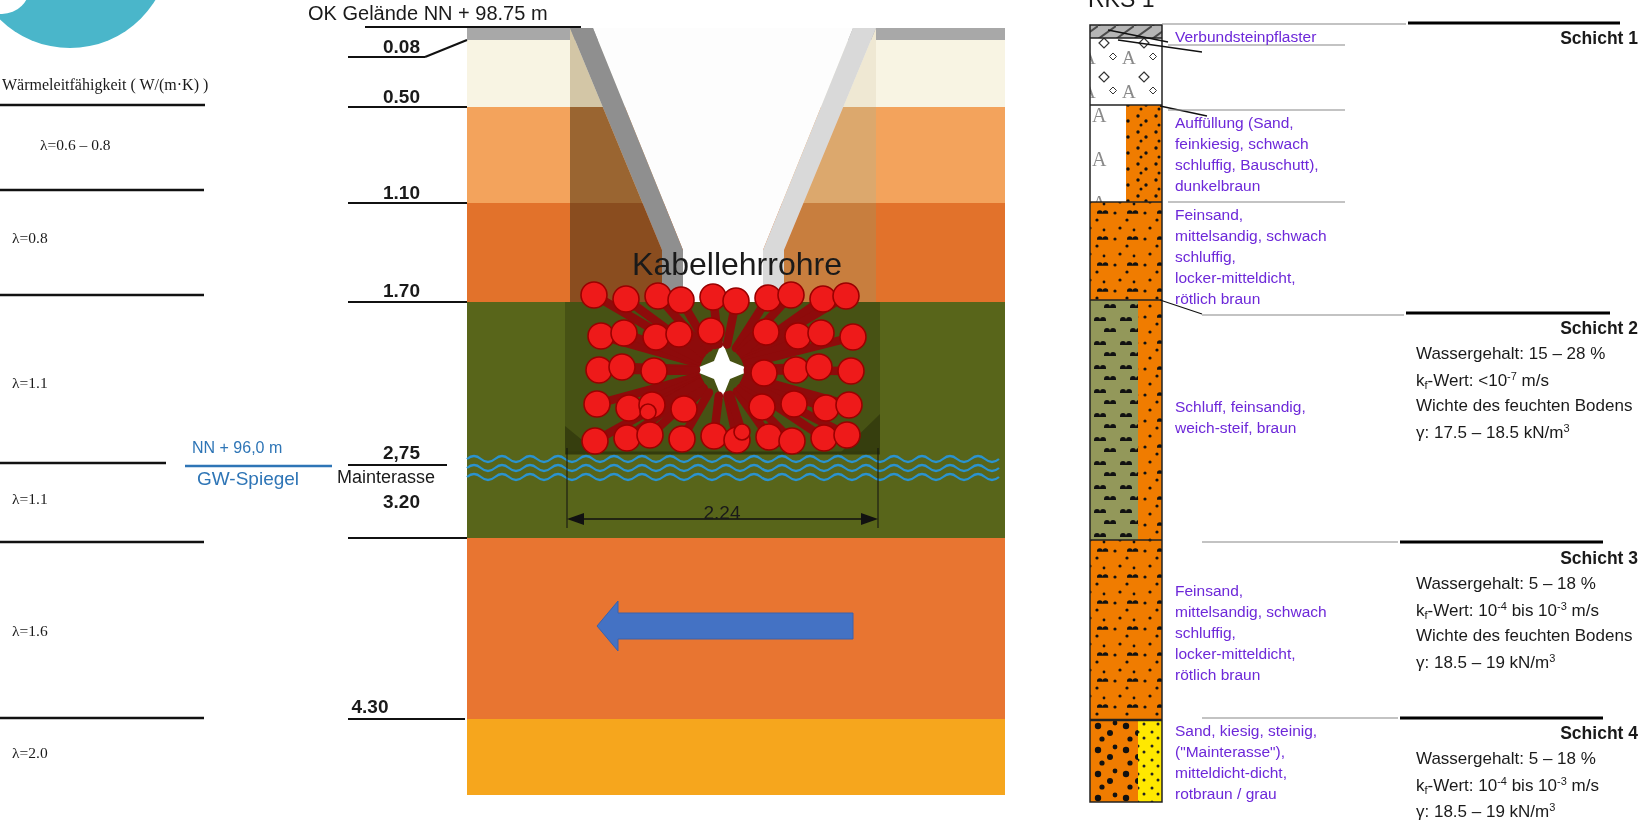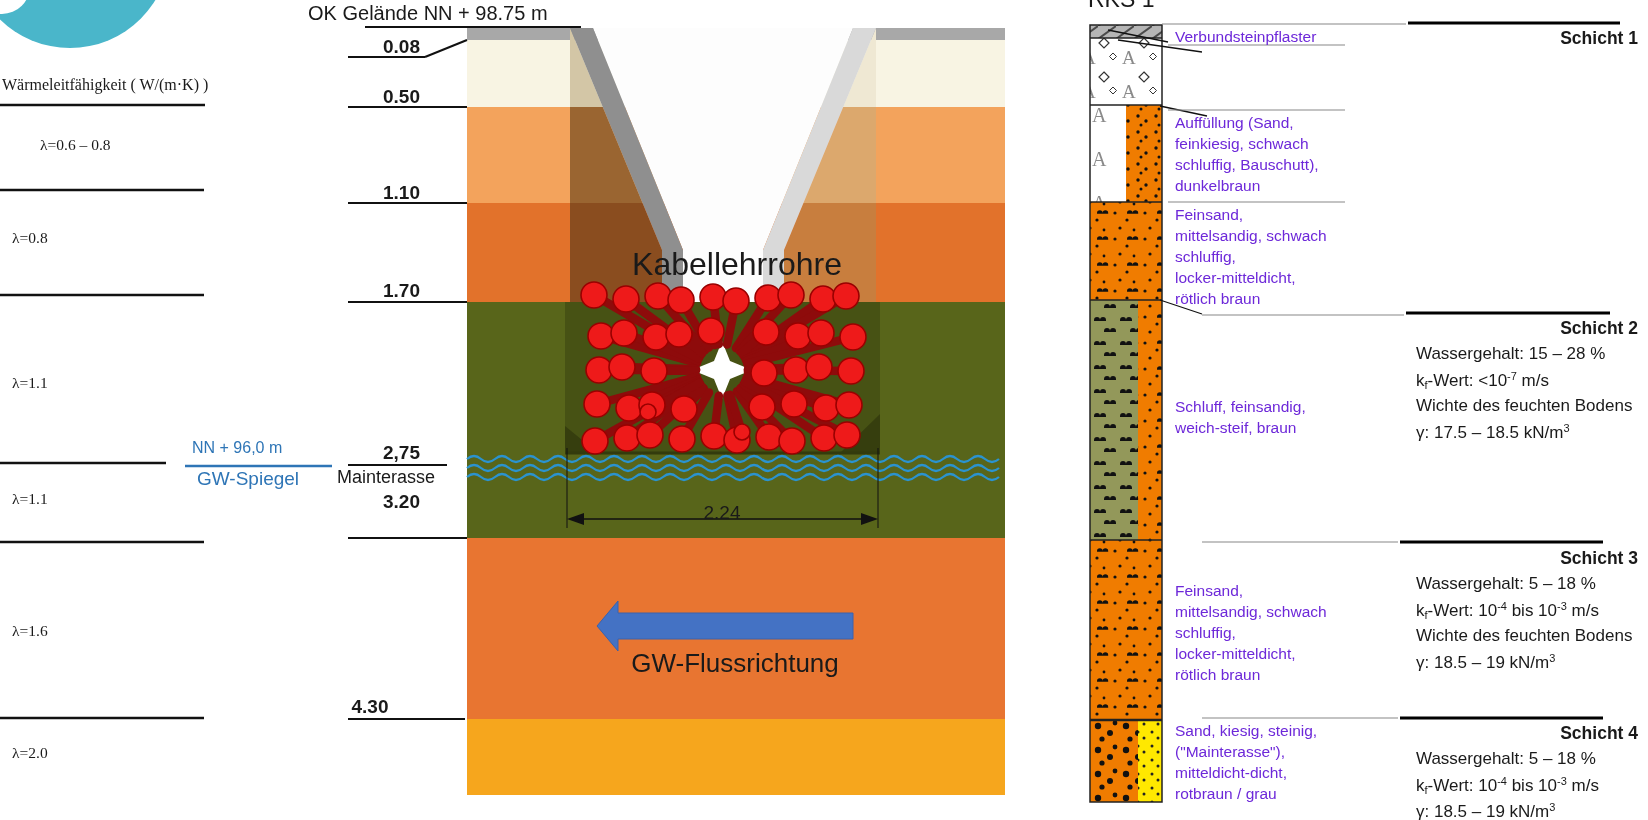--- a/index.html
+++ b/index.html
@@ -315,21 +315,20 @@
   <div class="txt depth" style="left:320px;top:442px;">2,75</div>
   <div class="txt depth" style="left:320px;top:491px;">3.20</div>
   <div class="txt depth" style="left:320px;top:696px;text-align:center;">4.30</div>
   <div class="txt sans" style="left:337px;top:467px;font-size:18px;font-weight:500;">Mainterasse</div>
 
   <div class="txt sans blue" style="left:192px;top:439px;font-size:16px;font-weight:400;">NN + 96,0 m</div>
   <div class="txt sans blue" style="left:197px;top:468px;font-size:19px;font-weight:500;">GW-Spiegel</div>
 
   <div class="txt sans" style="left:612px;top:246px;width:250px;text-align:center;font-size:32px;">Kabellehrrohre</div>
   <div class="txt sans" style="left:672px;top:502px;width:100px;text-align:center;font-size:19px;">2.24</div>
-  <div class="txt sans" style="left:610px;top:648px;width:250px;text-align:center;font-size:26px;">GW-Flussrichtung</div>
 
   <div class="txt sans" style="left:1088px;top:-14px;font-size:23px;">RKS 1</div>
   <div class="txt sans desc" style="left:1175px;top:26px;">Verbundsteinpflaster</div>
   <div class="txt sans desc" style="left:1175px;top:112px;">Auffüllung (Sand,
 feinkiesig, schwach
 schluffig, Bauschutt),
 dunkelbraun</div>
   <div class="txt sans desc" style="left:1175px;top:204px;">Feinsand,
 mittelsandig, schwach
 schluffig,

